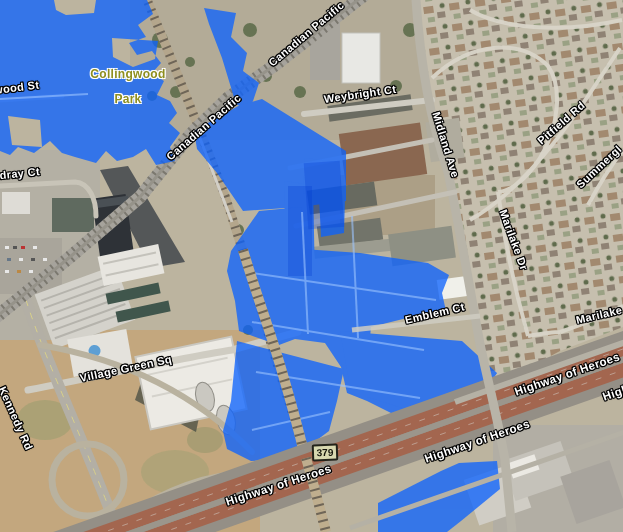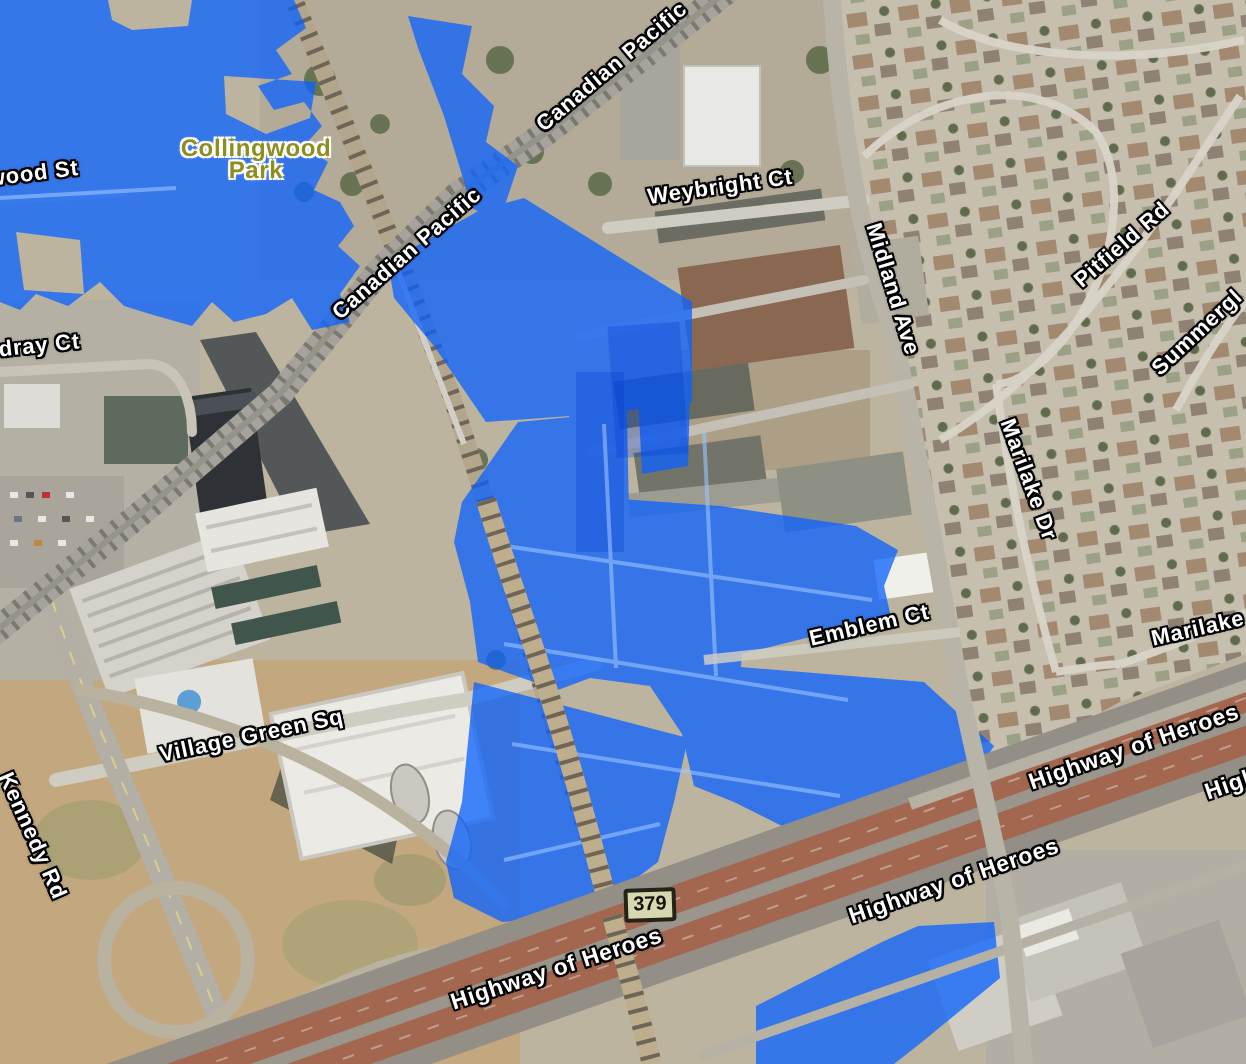--- a/index.html
+++ b/index.html
@@ -237,21 +237,21 @@
   </g>
 
   <g fill="none">
     <path d="M480,344 C488,382 498,420 505,460 L512,532" stroke="#b8b4a8" stroke-width="9"></path>
     <path d="M306,458 L315,490 L326,532" stroke="#bfae8e" stroke-width="10"></path>
     <path d="M306,458 L315,490 L326,532" stroke="#6e6557" stroke-width="10" stroke-dasharray="2 6"></path>
   </g>
 </svg>
 
 <div class="parklabel" style="top:49px;">Collingwood</div>
-<div class="parklabel" style="top:60px;">Park</div>
+<div class="parklabel" style="top:74px;">Park</div>
 
 <div class="slabel" style="left:-6px;top:84px;transform:rotate(-7deg);">wood St</div>
 <div class="slabel" style="left:-7px;top:170px;transform:rotate(-6deg);">ydray Ct</div>
 <div class="slabel" style="left:168px;top:152px;transform:rotate(-41deg);">Canadian Pacific</div>
 <div class="slabel" style="left:270px;top:58px;transform:rotate(-40deg);">Canadian Pacific</div>
 <div class="slabel" style="left:324px;top:93px;transform:rotate(-8deg);">Weybright Ct</div>
 <div class="slabel" style="left:436px;top:106px;transform:rotate(73deg);">Midland Ave</div>
 <div class="slabel" style="left:539px;top:136px;transform:rotate(-41deg);">Pitfield Rd</div>
 <div class="slabel" style="left:578px;top:180px;transform:rotate(-43deg);">Summergl</div>
 <div class="slabel" style="left:503px;top:204px;transform:rotate(70deg);">Marilake Dr</div>

